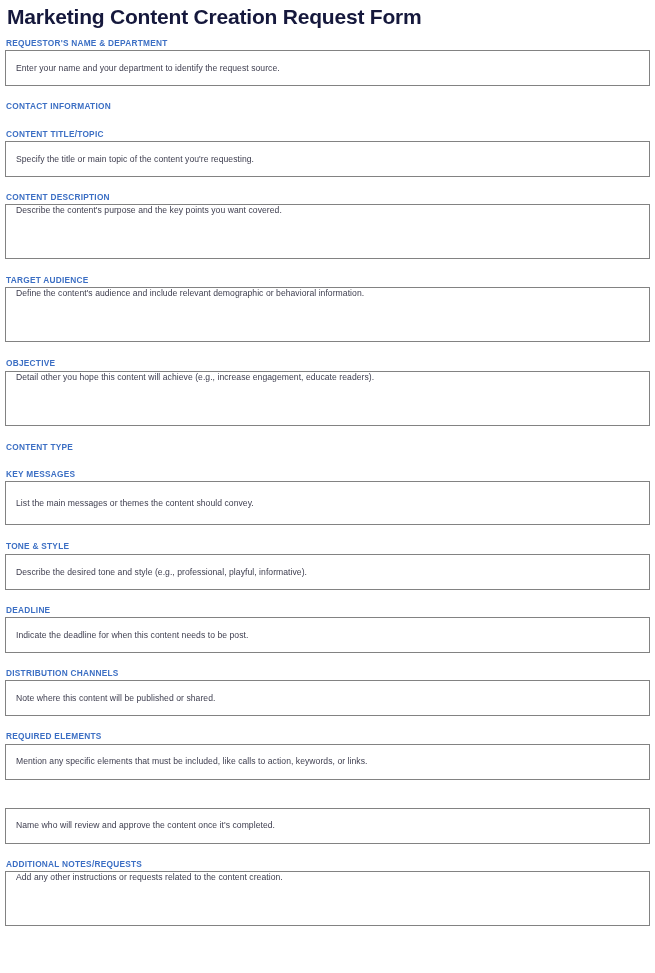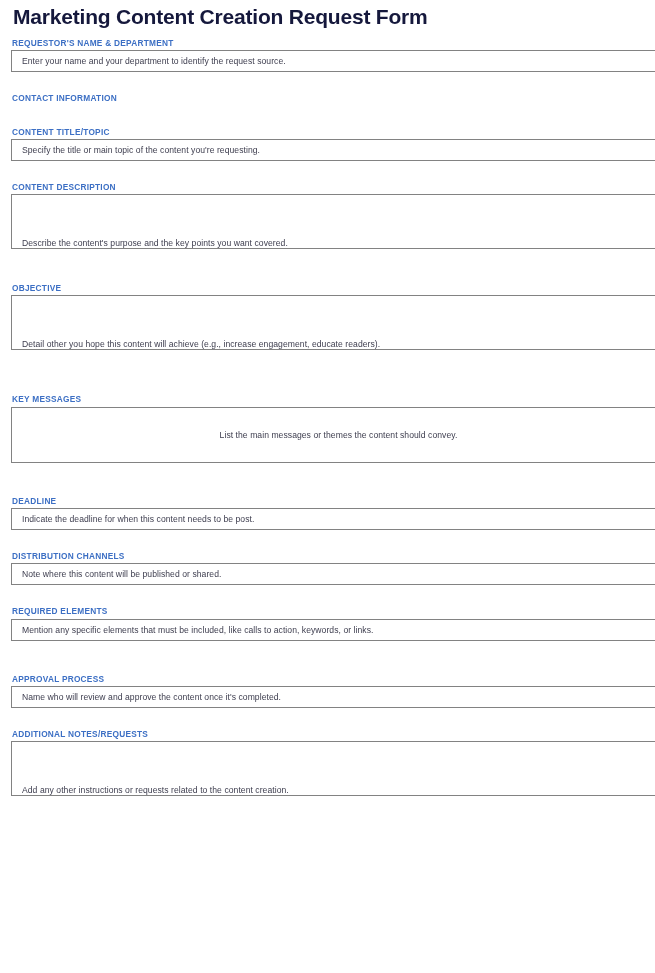--- a/index.html
+++ b/index.html
@@ -13,39 +13,39 @@
   body {
     font-family: "Liberation Sans", sans-serif;
     overflow: hidden;
   }
 
   .page {
     position: relative;
     width: 655px;
     height: 973px;
     background: #ffffff;
-    padding: 0 11px;
+    padding: 0 5px;
   }
 
   .form-title {
     font-size: 21px;
     font-weight: bold;
     color: #15183c;
     letter-spacing: -0.2px;
     line-height: 1;
     padding: 6px 0 0 2px;
     white-space: nowrap;
   }
 
   .fields {
     margin-top: 12px;
   }
 
   .field {
-    margin-bottom: 11px;
+    margin-bottom: 5px;
   }
 
   .field-label {
     font-size: 8.3px;
     font-weight: bold;
     color: #3c6fc4;
     letter-spacing: 0.25px;
     line-height: 1;
     padding: 0 0 3px 1px;
     text-transform: uppercase;
@@ -54,23 +54,23 @@
 
   .field-box {
     border: 1px solid #828282;
     background: #ffffff;
     display: flex;
     align-items: center;
     padding: 0 0 0 10px;
     width: 645px;
   }
 
-  .field-box.size-s { height: 22px; align-items: center; }
-  .field-box.size-m { height: 56px; align-items: center; justify-content: center; }
-  .field-box.size-l { height: 55px; align-items: flex-end; }
+  .field-box.size-s { height: 36px; align-items: center; }
+  .field-box.size-m { height: 44px; align-items: center; }
+  .field-box.size-l { height: 55px; align-items: flex-start; }
 
   .field-hint {
     font-size: 8.6px;
     color: #3d3d4e;
     line-height: 1.2;
     letter-spacing: 0.05px;
     white-space: nowrap;
   }
 
   .gap-s { height: 11px; }
@@ -102,38 +102,51 @@
         </div>
       </div>
       <div class="gap-s"></div>
       <div class="field">
         <div class="field-label">CONTENT DESCRIPTION</div>
         <div class="field-box size-l">
           <div class="field-hint">Describe the content's purpose and the key points you want covered.</div>
         </div>
       </div>
       <div class="gap-m"></div>
+      <div class="field">
+        <div class="field-label">TARGET AUDIENCE</div>
+        <div class="field-box size-l">
+          <div class="field-hint">Define the content's audience and include relevant demographic or behavioral information.</div>
+        </div>
+      </div>
       <div class="gap-m"></div>
       <div class="field">
         <div class="field-label">OBJECTIVE</div>
         <div class="field-box size-l">
           <div class="field-hint">Detail other you hope this content will achieve (e.g., increase engagement, educate readers).</div>
         </div>
       </div>
       <div class="gap-m"></div>
       <div class="field">
+        <div class="field-label">CONTENT TYPE</div>
       </div>
       <div class="gap-s"></div>
       <div class="field">
         <div class="field-label">KEY MESSAGES</div>
         <div class="field-box size-m">
           <div class="field-hint">List the main messages or themes the content should convey.</div>
         </div>
       </div>
       <div class="gap-m"></div>
+      <div class="field">
+        <div class="field-label">TONE &amp; STYLE</div>
+        <div class="field-box size-s">
+          <div class="field-hint">Describe the desired tone and style (e.g., professional, playful, informative).</div>
+        </div>
+      </div>
       <div class="gap-s"></div>
       <div class="field">
         <div class="field-label">DEADLINE</div>
         <div class="field-box size-s">
           <div class="field-hint">Indicate the deadline for when this content needs to be post.</div>
         </div>
       </div>
       <div class="gap-s"></div>
       <div class="field">
         <div class="field-label">DISTRIBUTION CHANNELS</div>
@@ -144,21 +157,20 @@
       <div class="gap-s"></div>
       <div class="field">
         <div class="field-label">REQUIRED ELEMENTS</div>
         <div class="field-box size-s">
           <div class="field-hint">Mention any specific elements that must be included, like calls to action, keywords, or links.</div>
         </div>
       </div>
       <div class="gap-s"></div>
       <div class="gap-m"></div>
       <div class="field">
-        <div class="field-label">APPROVAL PROCESS</div>
         <div class="field-box size-s">
           <div class="field-hint">Name who will review and approve the content once it's completed.</div>
         </div>
       </div>
       <div class="gap-s"></div>
       <div class="field">
         <div class="field-label">ADDITIONAL NOTES/REQUESTS</div>
         <div class="field-box size-l">
           <div class="field-hint">Add any other instructions or requests related to the content creation.</div>
         </div>

